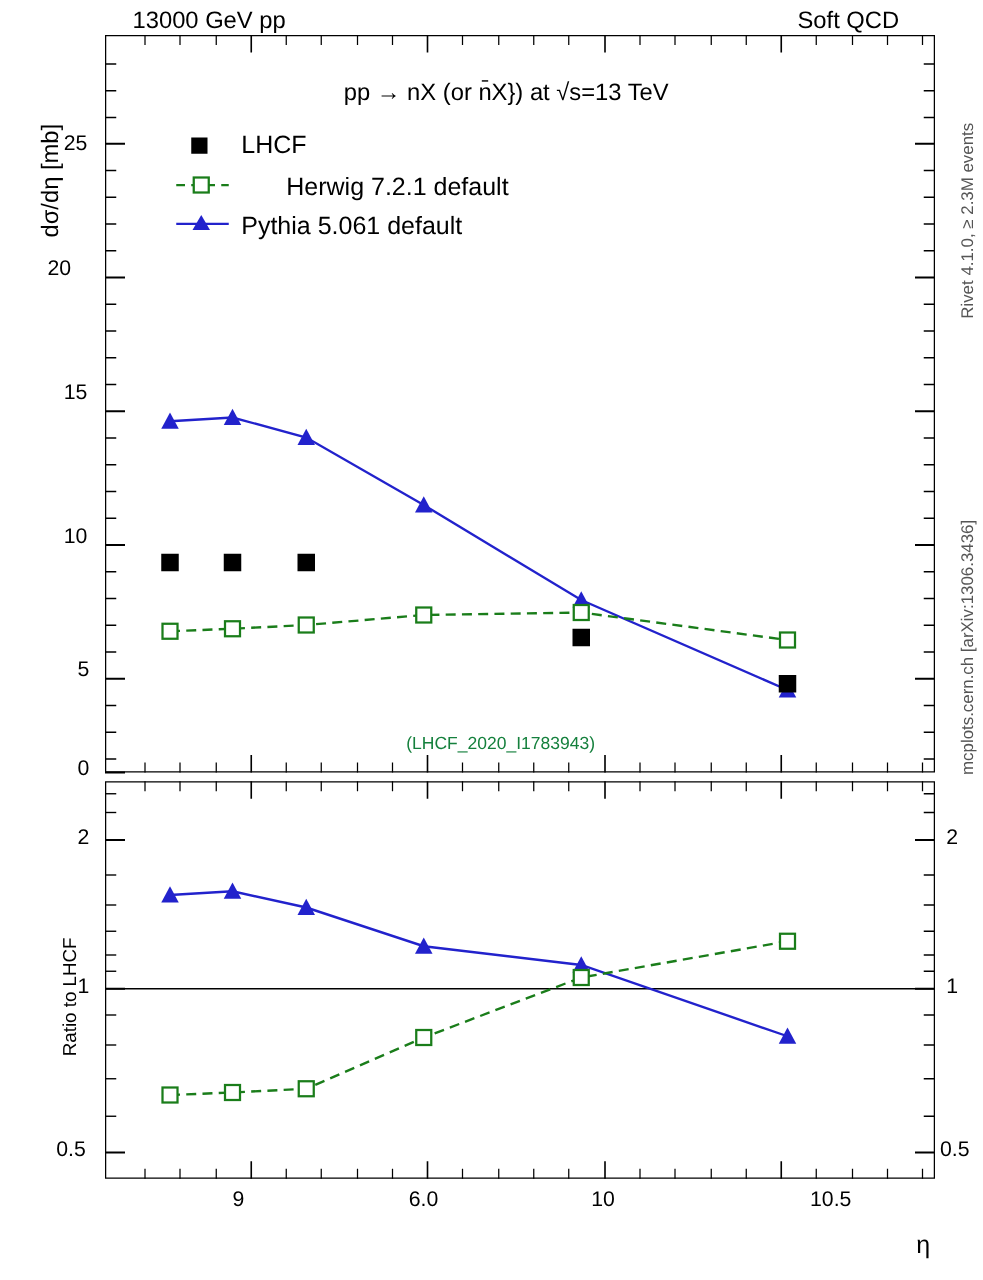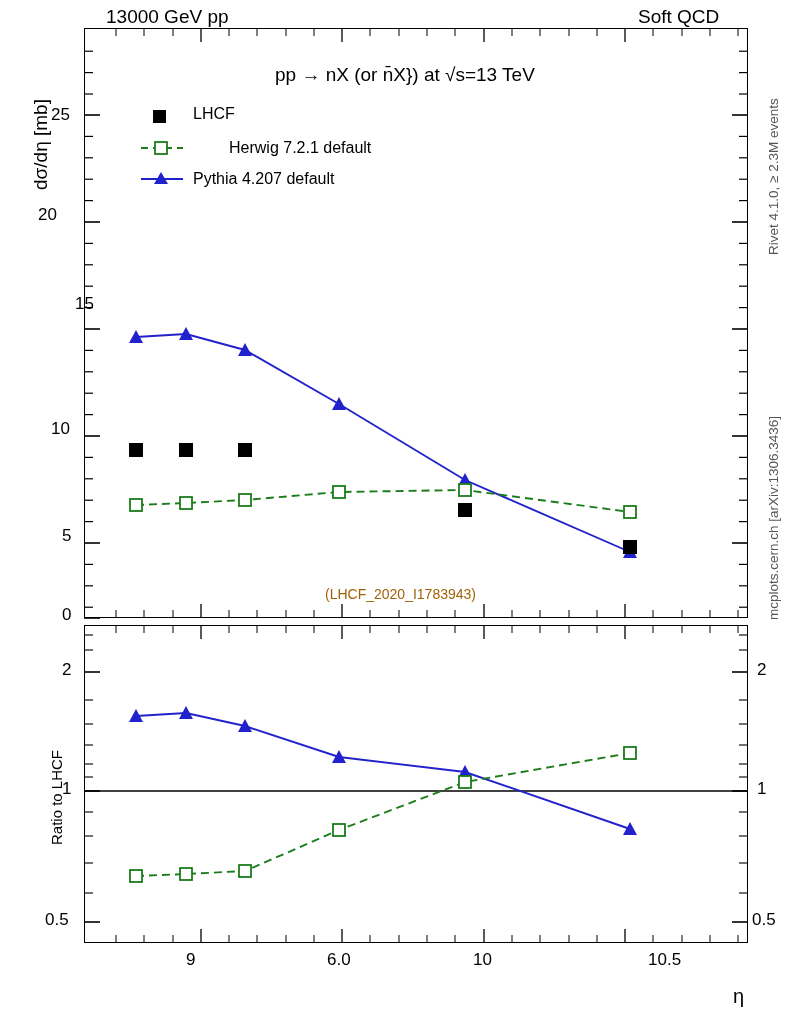--- a/index.html
+++ b/index.html
@@ -11,22 +11,22 @@
 
   
   #mainframe{position:absolute;left:84px;top:28px;width:664px;height:590px;border:1.6px solid #000;box-sizing:border-box;}
   #ratioframe{position:absolute;left:84px;top:625px;width:664px;height:318px;border:1.6px solid #000;box-sizing:border-box;}
   .axlabel{position:absolute;font-size:17px;white-space:nowrap;text-align:right;}
 
   .rightlab{position:absolute;font-size:13.5px;color:#555;white-space:nowrap;transform-origin:0 0;transform:rotate(-90deg);}
 
   svg.overlay{position:absolute;left:0;top:0;width:786px;height:1024px;pointer-events:none;}
 
-  .legtxt{position:absolute;font-size:16px;white-space:nowrap;}
-  .watermark{position:absolute;font-size:14px;color:#a16207;white-space:nowrap;}
+  .legtxt{position:absolute;font-size:20px;white-space:nowrap;}
+  .watermark{position:absolute;font-size:14px;color:#15803d;white-space:nowrap;}
   .title{position:absolute;font-size:19px;white-space:nowrap;}
   .ylab{position:absolute;font-size:19px;white-space:nowrap;transform-origin:0 0;transform:rotate(-90deg);}
   .ylab2{position:absolute;font-size:15px;white-space:nowrap;transform-origin:0 0;transform:rotate(-90deg);}
 </style>
 </head>
 <body>
 
 <div id="root">
 
   <div class="txt hdr" style="left:106px;top:6px;">13000 GeV pp</div>
@@ -43,25 +43,25 @@
 
   <div class="rightlab" style="left:766px;top:255px;">Rivet 4.1.0, ≥ 2.3M events</div>
   <div class="rightlab" style="left:766px;top:620px;">mcplots.cern.ch [arXiv:1306.3436]</div>
 
   <div class="title" style="left:243px;top:64px;margin-left:32px;">pp → nX (or n̄X}) at √s=13 TeV</div>
 
   <div class="watermark" style="left:325px;top:586px;">(LHCF_2020_I1783943)</div>
 
   <div class="legtxt" style="left:193px;top:105px;">LHCF</div>
   <div class="legtxt" style="left:193px;top:139px;margin-left:36px;">Herwig 7.2.1 default</div>
-  <div class="legtxt" style="left:193px;top:170px;">Pythia 4.207 default</div>
+  <div class="legtxt" style="left:193px;top:170px;">Pythia 5.061 default</div>
 
   <div class="axlabel" style="left:51px;top:105px;">25</div>
   <div class="axlabel" style="left:38px;top:205px;">20</div>
-  <div class="axlabel" style="left:51px;top:294px;margin-left:24px;">15</div>
+  <div class="axlabel" style="left:51px;top:304px;">15</div>
   <div class="axlabel" style="left:51px;top:419px;">10</div>
   <div class="axlabel" style="left:62px;top:526px;">5</div>
   <div class="axlabel" style="left:62px;top:605px;">0</div>
 
   <div class="axlabel" style="left:62px;top:660px;">2</div>
   <div class="axlabel" style="left:62px;top:779px;">1</div>
   <div class="axlabel" style="left:45px;top:910px;">0.5</div>
 
   <div class="axlabel" style="left:757px;top:660px;">2</div>
   <div class="axlabel" style="left:757px;top:779px;">1</div>

